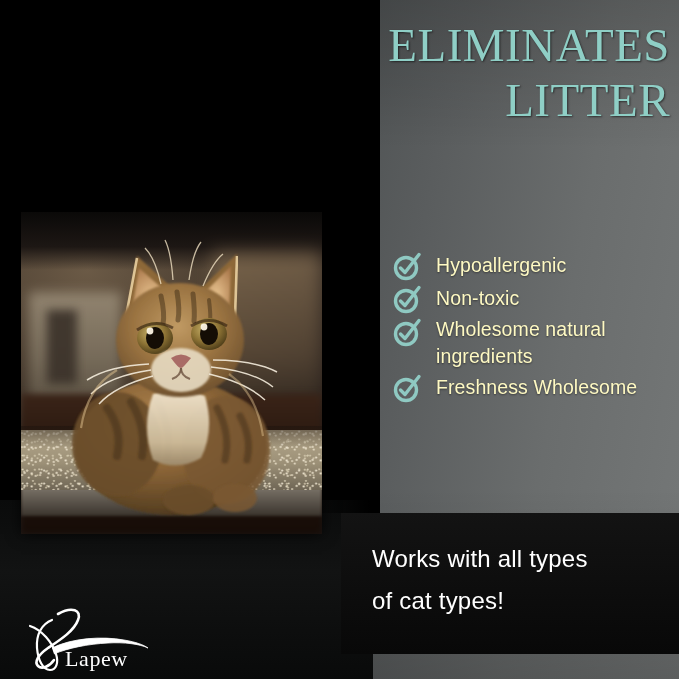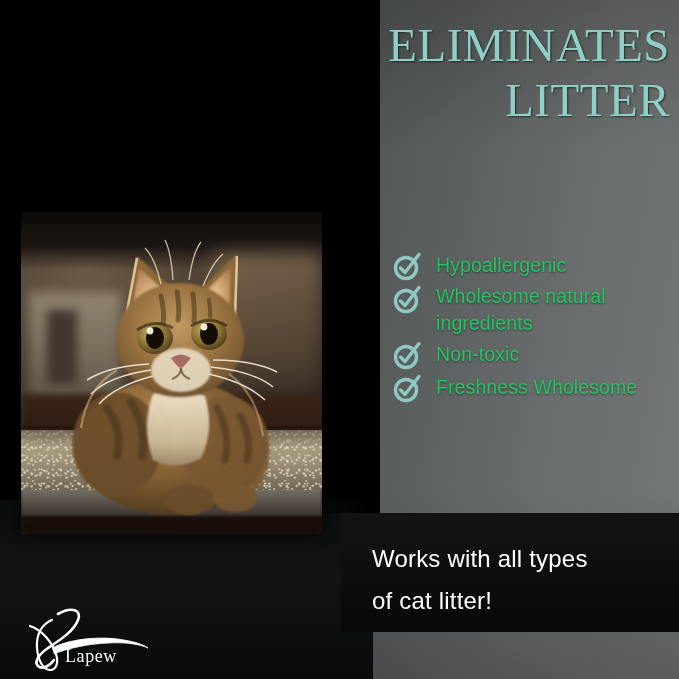--- a/index.html
+++ b/index.html
@@ -183,35 +183,35 @@
     margin-bottom: 2px;
   }
   .check-icon {
     flex: 0 0 auto;
     width: 30px;
     height: 30px;
     margin-right: 14px;
     margin-top: 1px;
   }
   .check-label {
-    color: #22c55e;
+    color: #fef9c3;
     font-size: 19.5px;
     line-height: 30px;
     letter-spacing: 0.1px;
     text-shadow: 0 1px 2px rgba(0,0,0,0.45);
   }
   .check-label.two-line { line-height: 27px; }
 
   
   .callout {
     position: absolute;
     left: 341px;
     top: 513px;
     width: 338px;
-    height: 119px;
+    height: 141px;
     background: linear-gradient(180deg, #131313 0%, #0d0d0d 55%, #080808 100%);
   }
   .callout-text {
     position: absolute;
     left: 31px;
     top: 25px;
     width: 300px;
     color: #ffffff;
     font-size: 24px;
     line-height: 42px;
@@ -225,21 +225,21 @@
     top: 604px;
     width: 180px;
     height: 70px;
   }
   .logo-word {
     position: absolute;
     left: 53px;
     top: 42px;
     color: #ffffff;
     font-family: "Liberation Serif", serif;
-    font-size: 18px;
+    font-size: 22px;
     letter-spacing: 0.6px;
   }
 </style>
 </head>
 <body>
 
 <div id="ad">
 
   <div class="bg-gradient"></div>
   <div class="bg-vert-shade"></div>
@@ -380,45 +380,45 @@
         <path d="M8.5 17 L13 21.5 L27 3.5" fill="none" stroke="#8fc9c2" stroke-width="3.4" stroke-linecap="round" stroke-linejoin="round"></path>
       </svg>
       <span class="check-label">Hypoallergenic</span>
     </div>
 
     <div class="check-row">
       <svg class="check-icon" viewBox="0 0 30 30">
         <circle cx="14" cy="17" r="10.5" fill="none" stroke="#8fc9c2" stroke-width="3.4"></circle>
         <path d="M8.5 17 L13 21.5 L27 3.5" fill="none" stroke="#8fc9c2" stroke-width="3.4" stroke-linecap="round" stroke-linejoin="round"></path>
       </svg>
-      <span class="check-label two-line">Wholesome natural ingredients</span>
+      <span class="check-label">Non-toxic</span>
     </div>
 
     <div class="check-row">
       <svg class="check-icon" viewBox="0 0 30 30">
         <circle cx="14" cy="17" r="10.5" fill="none" stroke="#8fc9c2" stroke-width="3.4"></circle>
         <path d="M8.5 17 L13 21.5 L27 3.5" fill="none" stroke="#8fc9c2" stroke-width="3.4" stroke-linecap="round" stroke-linejoin="round"></path>
       </svg>
-      <span class="check-label">Non-toxic</span>
+      <span class="check-label two-line">Wholesome natural ingredients</span>
     </div>
 
     <div class="check-row">
       <svg class="check-icon" viewBox="0 0 30 30">
         <circle cx="14" cy="17" r="10.5" fill="none" stroke="#8fc9c2" stroke-width="3.4"></circle>
         <path d="M8.5 17 L13 21.5 L27 3.5" fill="none" stroke="#8fc9c2" stroke-width="3.4" stroke-linecap="round" stroke-linejoin="round"></path>
       </svg>
       <span class="check-label">Freshness Wholesome</span>
     </div>
 
   </div>
 
   <div class="callout">
     <div class="callout-text">
       <div>Works with all types</div>
-      <div>of cat litter!</div>
+      <div>of cat types!</div>
     </div>
   </div>
 
   <div class="logo">
     <svg width="180" height="70" viewBox="0 0 180 70">
       <path d="M46 10 C60 2, 70 6, 66 16 C62 27, 48 36, 36 44 C26 51, 22 58, 26 62 C30 66, 38 62, 42 56" fill="none" stroke="#ffffff" stroke-width="2.6" stroke-linecap="round"></path>
       <path d="M18 22 C30 26, 40 38, 44 50 C47 59, 44 66, 38 66 C31 66, 26 56, 25 44
                C24 30, 30 20, 40 16" fill="none" stroke="#ffffff" stroke-width="2.2" stroke-linecap="round"></path>
       <path d="M40 44 C60 34, 90 32, 112 36 C124 38, 132 41, 136 44
                C128 40, 112 38, 96 39 C76 40, 56 44, 42 50" fill="#ffffff" stroke="#ffffff" stroke-width="0.8"></path>

